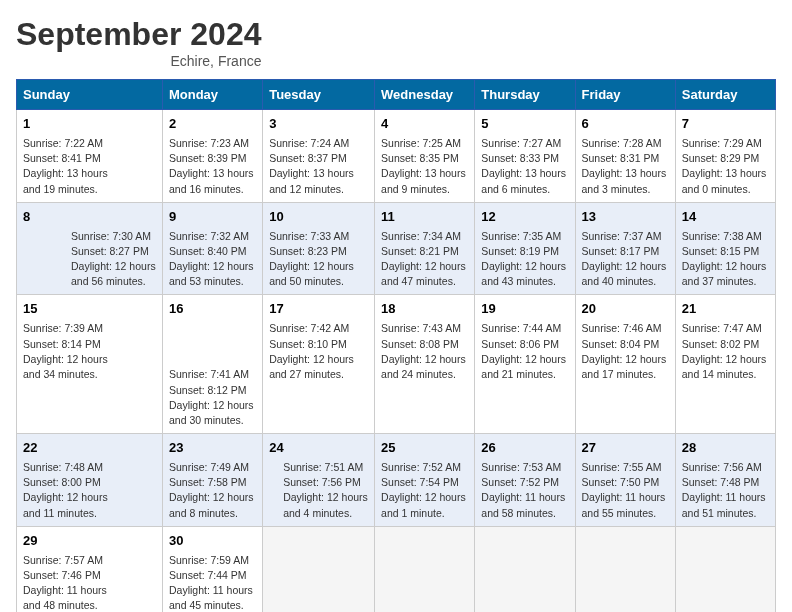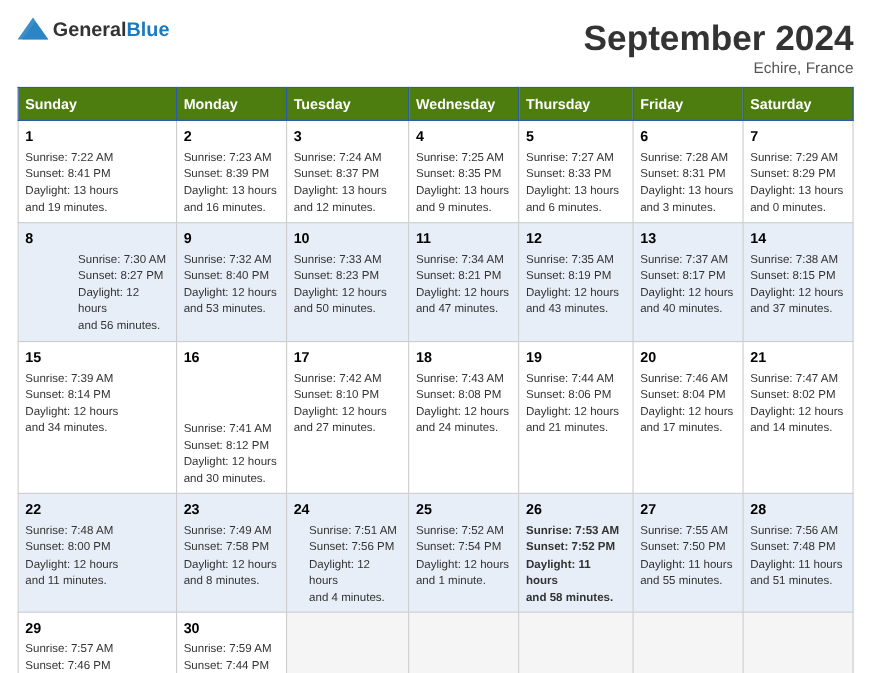--- a/index.html
+++ b/index.html
@@ -36,21 +36,21 @@
     .location-title {
       font-size: 14px;
       color: #555;
     }
     .calendar-table {
       width: 100%;
       border-collapse: collapse;
       font-size: 11px;
     }
     .calendar-table thead tr {
-      background-color: #4d7c0f;
+      background-color: #0369a1;
       color: #fff;
     }
     .calendar-table thead th {
       padding: 7px 6px;
       text-align: left;
       font-size: 13px;
       font-weight: bold;
       border: 1px solid #2a5aaf;
     }
     .calendar-table tbody tr {
@@ -79,29 +79,20 @@
       font-size: 10.5px;
     }
     .empty-cell {
       background: #f5f5f5;
     }
   </style>
 </head>
 <body>
 
 <div class="header-area">
-  <div class="logo">
-    <svg class="logo-icon" viewBox="0 0 28 22" xmlns="http://www.w3.org/2000/svg">
-      <polygon points="0,20 14,0 28,20" fill="#1a7abf" opacity="0.85"></polygon>
-      <polygon points="4,20 16,4 28,20" fill="#1a7abf" opacity="0.5"></polygon>
-    </svg>
-    <div>
-      <span style="font-size:18px;font-weight:bold;color:#333;">General</span><span style="font-size:18px;font-weight:bold;color:#1a7abf;">Blue</span>
-    </div>
-  </div>
   <div class="title-block">
     <div class="month-title">September 2024</div>
     <div class="location-title">Echire, France</div>
   </div>
 </div>
 
 <table class="calendar-table">
   <thead>
     <tr>
     <th>Sunday</th>
@@ -291,21 +282,21 @@
         </td>
         <td>
           <span class="day-number">25</span>
           <div class="day-info" style="white-space: pre-line;">Sunrise: 7:52 AM
 Sunset: 7:54 PM
 Daylight: 12 hours
 and 1 minute.</div>
         </td>
         <td>
           <span class="day-number">26</span>
-          <div class="day-info" style="white-space: pre-line; font-weight: bold;">Sunrise: 7:53 AM
+          <div class="day-info" style="white-space: pre-line;">Sunrise: 7:53 AM
 Sunset: 7:52 PM
 Daylight: 11 hours
 and 58 minutes.</div>
         </td>
         <td>
           <span class="day-number">27</span>
           <div class="day-info" style="white-space: pre-line;">Sunrise: 7:55 AM
 Sunset: 7:50 PM
 Daylight: 11 hours
 and 55 minutes.</div>

